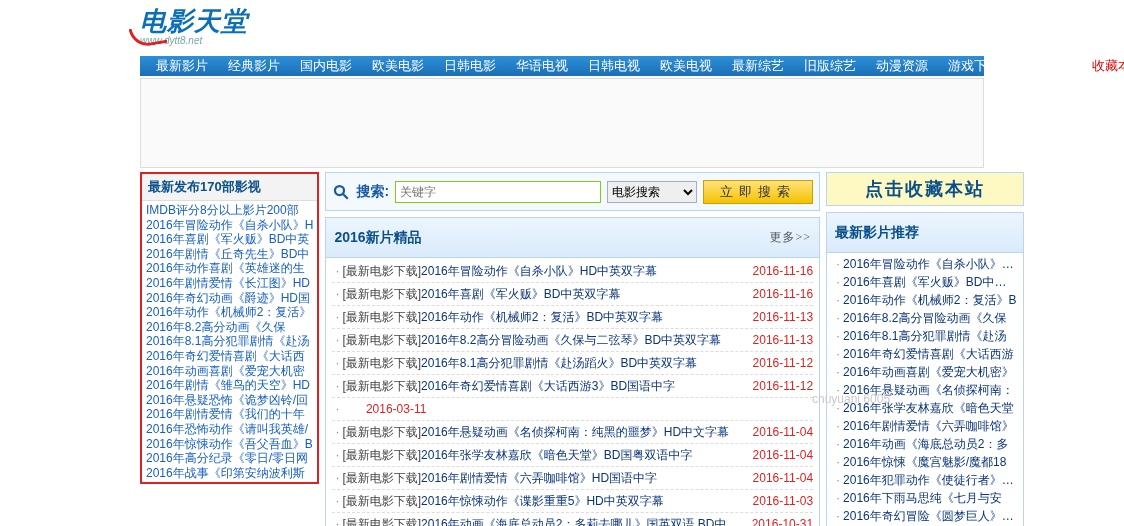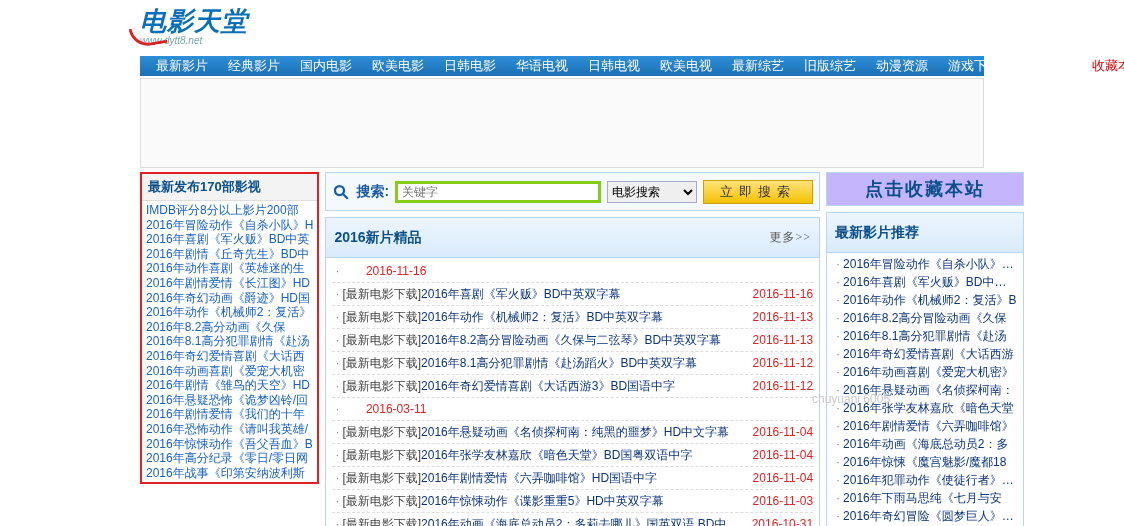--- a/index.html
+++ b/index.html
@@ -23,37 +23,37 @@
     .col-right { width: 198px; }
 
     .red-box { border: 2px solid #d22; }
     .red-head { background: #f3f3f3; border-bottom: 1px solid #ddd; padding: 4px 6px; font-size: 13px; font-weight: bold; color: #0a4f8a; }
     .red-list { padding: 2px 4px; }
     .red-list a { display: block; color: #1660c0; text-decoration: none; line-height: 14.6px; font-size: 12px; white-space: nowrap; overflow: hidden; text-overflow: ellipsis; }
 
     .search-box { border: 1px solid #b8d6ef; background: #f4f9fe; height: 39px; display: flex; align-items: center; padding: 0 6px; gap: 6px; }
     .search-icon { width: 18px; height: 18px; }
     .search-label { color: #1a5aa5; font-size: 14px; font-weight: bold; }
-    .search-input { flex: 1; height: 22px; border: 3px solid #84cc16; padding: 0 4px; color: #888; font-size: 12px; }
+    .search-input { flex: 1; height: 22px; border: 1px solid #84cc16; padding: 0 4px; color: #888; font-size: 12px; }
     .search-sel { height: 22px; border: 1px solid #aac; font-size: 12px; width: 90px; }
     .search-btn { background: linear-gradient(#ffe27a, #f5c200); border: 1px solid #caa100; color: #333; font-size: 13px; padding: 2px 16px; cursor: pointer; letter-spacing: 6px; }
 
     .panel { border: 1px solid #b8d6ef; margin-top: 6px; }
     .panel-head { background: linear-gradient(#ecf5fd, #d9ebfb); height: 40px; display: flex; align-items: center; justify-content: space-between; padding: 0 8px; border-bottom: 1px solid #b8d6ef; }
     .panel-title { color: #0a4f8a; font-weight: bold; font-size: 14px; }
     .panel-more { color: #555; text-decoration: none; font-family: serif; letter-spacing: 1px; }
     .panel-body { padding: 2px 6px; }
     .row { display: flex; align-items: center; line-height: 22px; border-bottom: 1px dashed #ddd; }
     .row:last-child { border-bottom: none; }
     .row-dot { color: #888; width: 10px; text-align: center; }
     .row-link { flex: 1; color: #0b357b; text-decoration: none; white-space: nowrap; overflow: hidden; text-overflow: ellipsis; }
     .row-prefix { color: #444; }
     .row-date { color: #d22; width: 84px; text-align: right; }
 
-    .fav-box { border: 1px solid #b8d6ef; background: #c4b5fd; height: 34px; display: flex; align-items: center; justify-content: center; text-align: right; }
+    .fav-box { border: 1px solid #b8d6ef; background: #fef9c3; height: 34px; display: flex; align-items: center; justify-content: center; text-align: right; }
     .fav-box span { font-size: 18px; font-weight: bold; color: #0a4f8a; letter-spacing: 2px; }
 
     .rec-list { padding: 2px 6px; }
     .rec-row { display: flex; align-items: center; }
     .rec-row a { color: #0b357b; text-decoration: none; line-height: 18px; font-size: 12px; white-space: nowrap; overflow: hidden; text-overflow: ellipsis; flex: 1; }
     .rec-dot { color: #888; width: 10px; text-align: center; }
 
     .watermark { position: absolute; color: #c9c9c9; font-size: 12px; pointer-events: none; }
   </style>
 </head>
@@ -128,20 +128,21 @@
       </div>
 
       <div class="panel">
         <div class="panel-head">
           <span class="panel-title">2016新片精品</span>
           <a href="#" class="panel-more">更多&gt;&gt;</a>
         </div>
         <div class="panel-body" id="mid-list">
             <div class="row">
               <span class="row-dot">·</span>
+              <a class="row-link" href="#"><span class="row-prefix">[最新电影下载]</span>2016年冒险动作《自杀小队》HD中英双字幕</a>
               <span class="row-date">2016-11-16</span>
             </div>
             <div class="row">
               <span class="row-dot">·</span>
               <a class="row-link" href="#"><span class="row-prefix">[最新电影下载]</span>2016年喜剧《军火贩》BD中英双字幕</a>
               <span class="row-date">2016-11-16</span>
             </div>
             <div class="row">
               <span class="row-dot">·</span>
               <a class="row-link" href="#"><span class="row-prefix">[最新电影下载]</span>2016年动作《机械师2：复活》BD中英双字幕</a>

